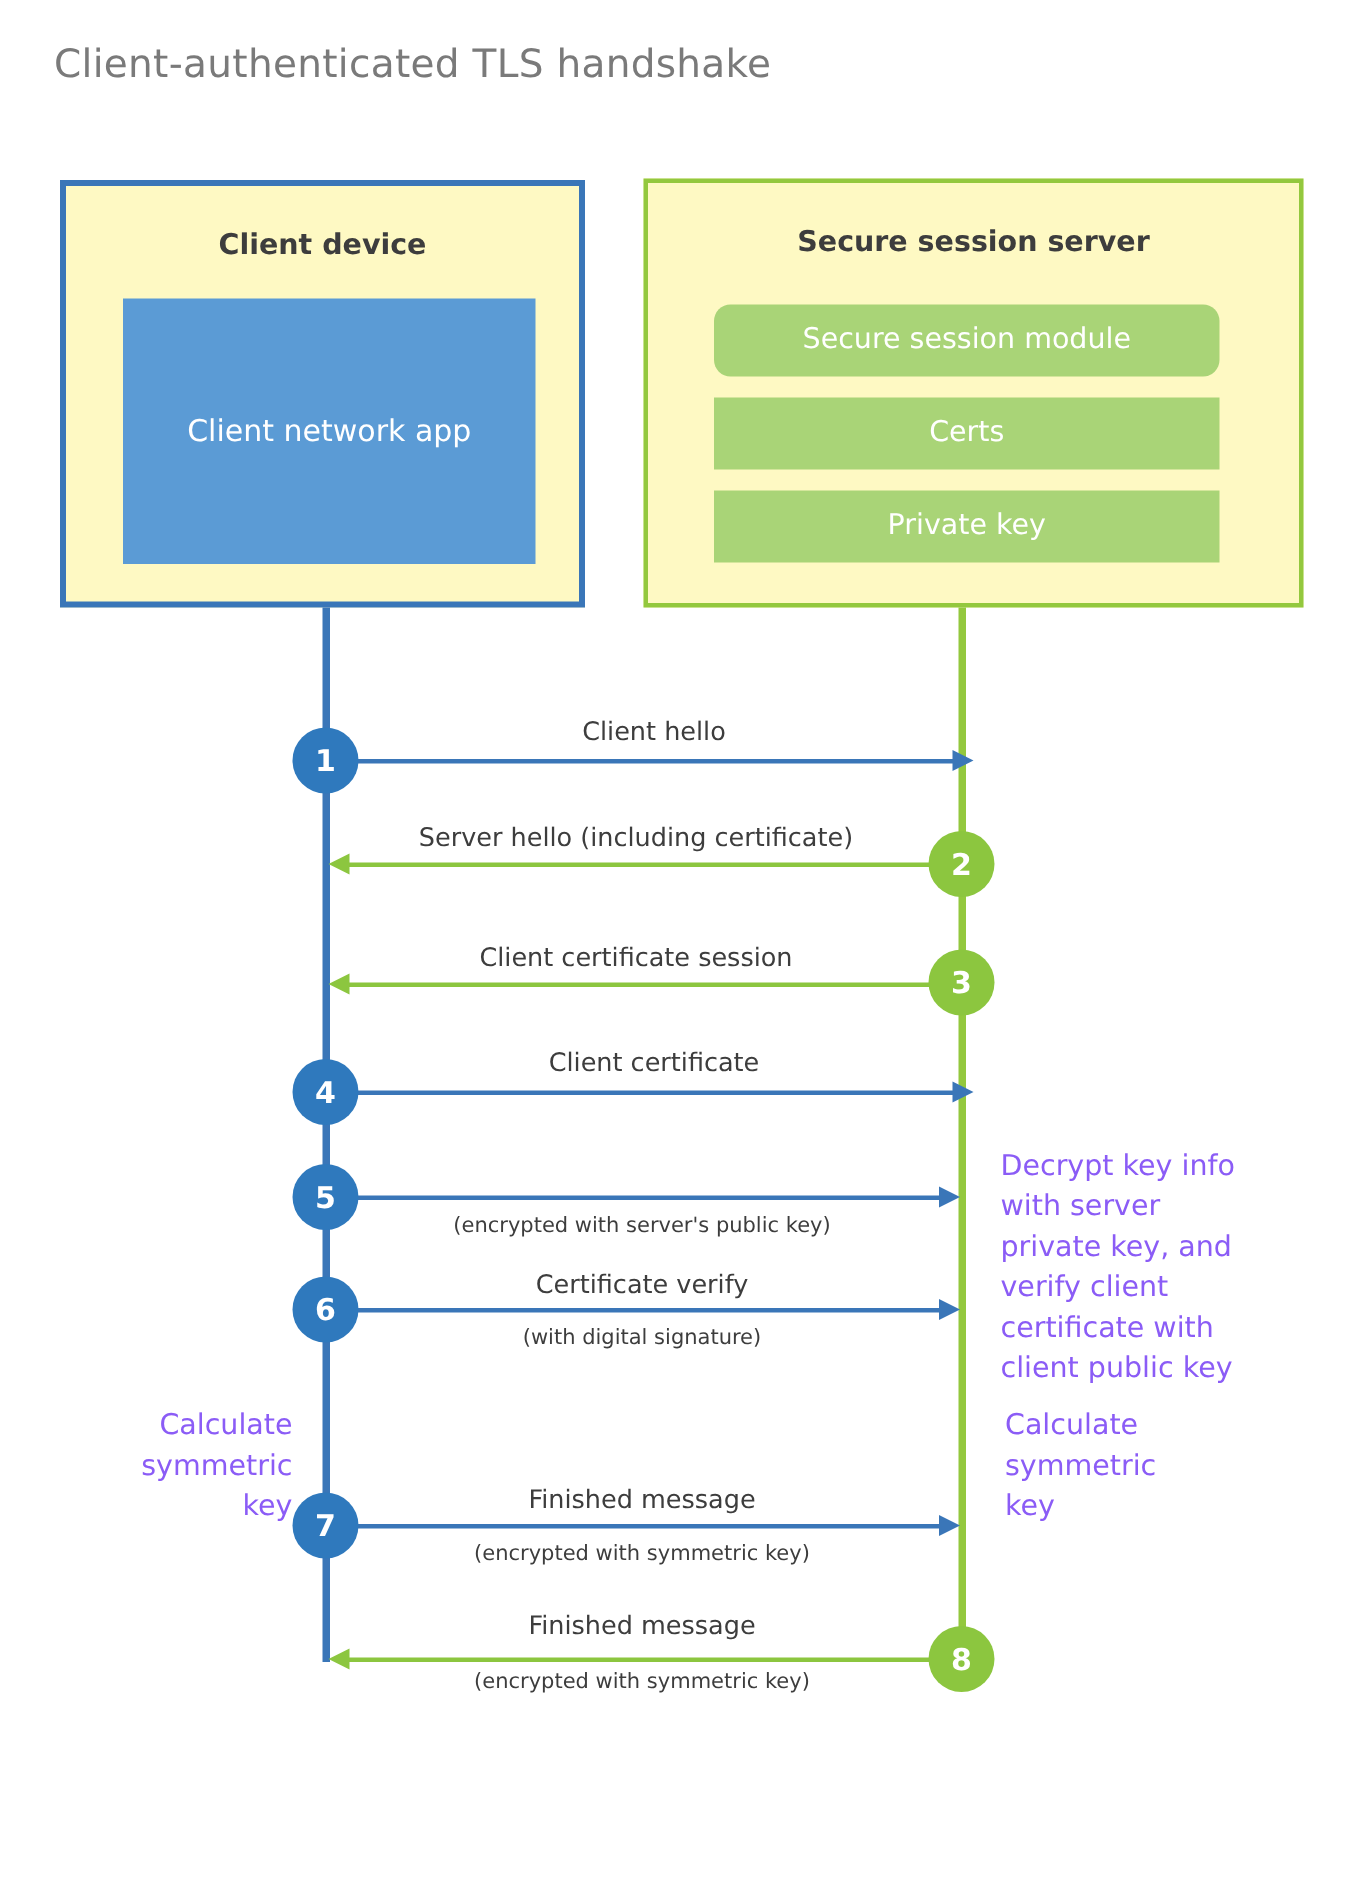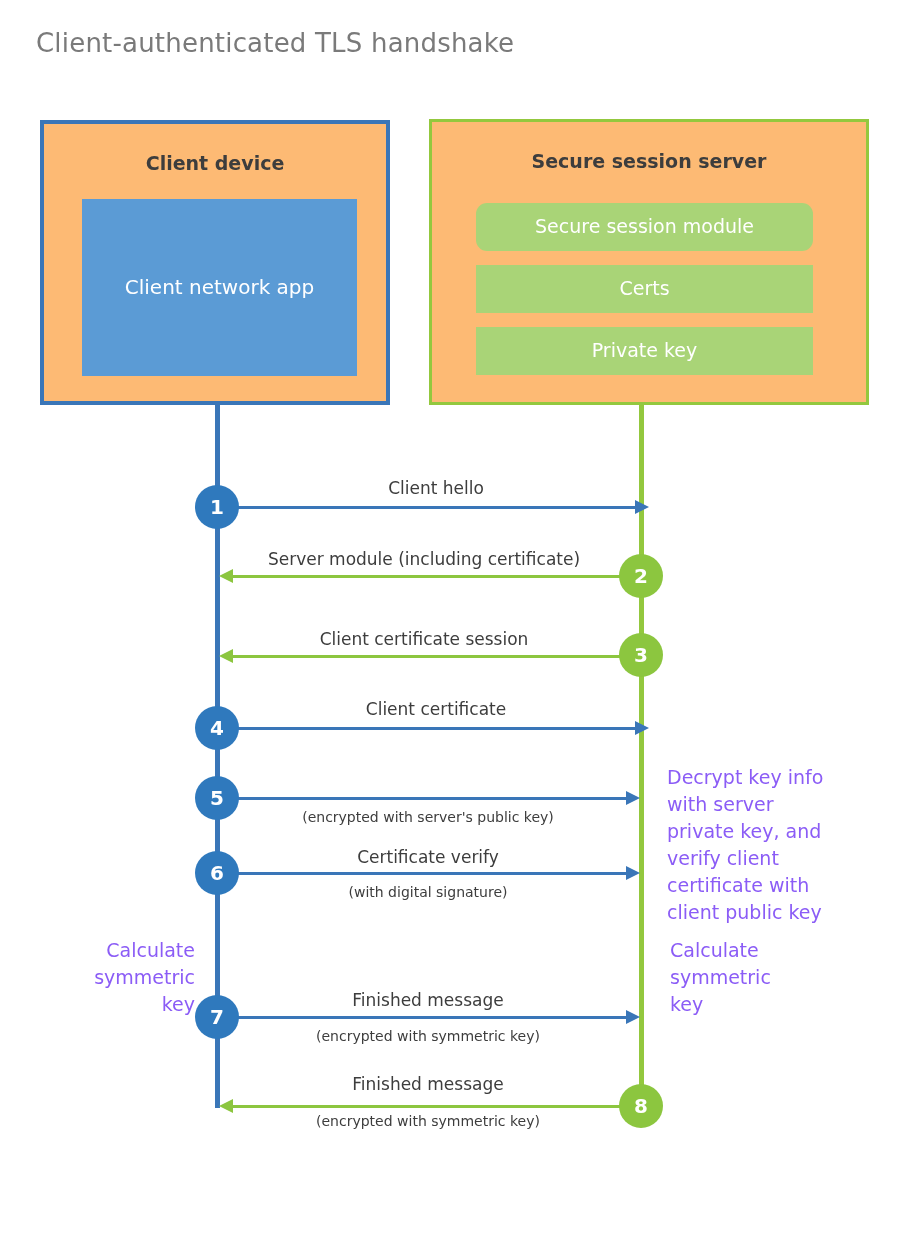--- a/index.html
+++ b/index.html
@@ -14,21 +14,21 @@
   #stage{position:absolute;left:0;top:0;width:900px;height:1256px;}
 
   
   .title{
     position:absolute;left:36px;top:28px;
     font-size:26px;font-weight:400;color:#7a7a7a;
     letter-spacing:.2px;white-space:nowrap;
   }
 
   
-  .party-box{position:absolute;background:#fdba74;box-sizing:border-box;}
+  .party-box{position:absolute;background:#fef9c3;box-sizing:border-box;}
   .party-box.client{left:40px;top:120px;width:350px;height:285px;border:4px solid #3a76b8;}
   .party-box.server{left:429px;top:119px;width:440px;height:286px;border:3px solid #93c83e;}
 
   .party-title{
     position:absolute;left:0;right:0;text-align:center;
     font-size:19px;font-weight:700;color:#3d3d3d;
   }
   .party-box.client .party-title{top:28px;}
   .party-box.server .party-title{top:28px;}
 
@@ -113,21 +113,21 @@
 
   <div class="msg blue to-right" style="left:219px;top:506px;width:417px;">
     <span class="head"></span>
   </div>
   <div class="msg-label" style="left:236px;top:478px;width:400px;">Client hello</div>
   <div class="step-circle blue" style="top:485px;">1</div>
 
   <div class="msg green to-left" style="left:232px;top:575px;width:388px;">
     <span class="head"></span>
   </div>
-  <div class="msg-label" style="left:229px;top:549px;width:390px;">Server module (including certificate)</div>
+  <div class="msg-label" style="left:229px;top:549px;width:390px;">Server hello (including certificate)</div>
   <div class="step-circle green" style="top:554px;">2</div>
 
   <div class="msg green to-left" style="left:232px;top:655px;width:388px;">
     <span class="head"></span>
   </div>
   <div class="msg-label" style="left:229px;top:629px;width:390px;">Client certificate session</div>
   <div class="step-circle green" style="top:633px;">3</div>
 
   <div class="msg blue to-right" style="left:219px;top:727px;width:417px;">
     <span class="head"></span>

